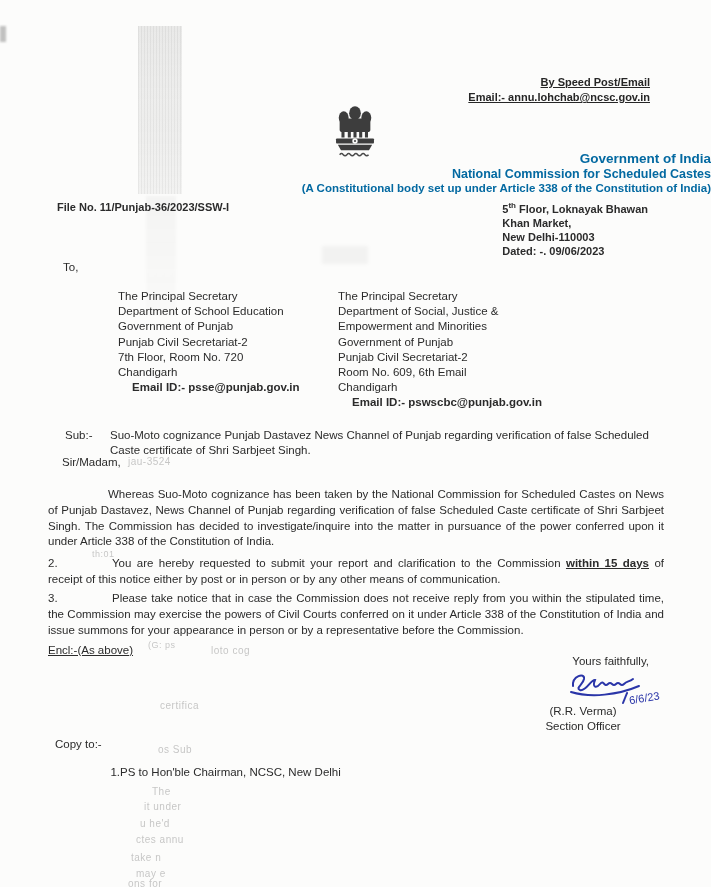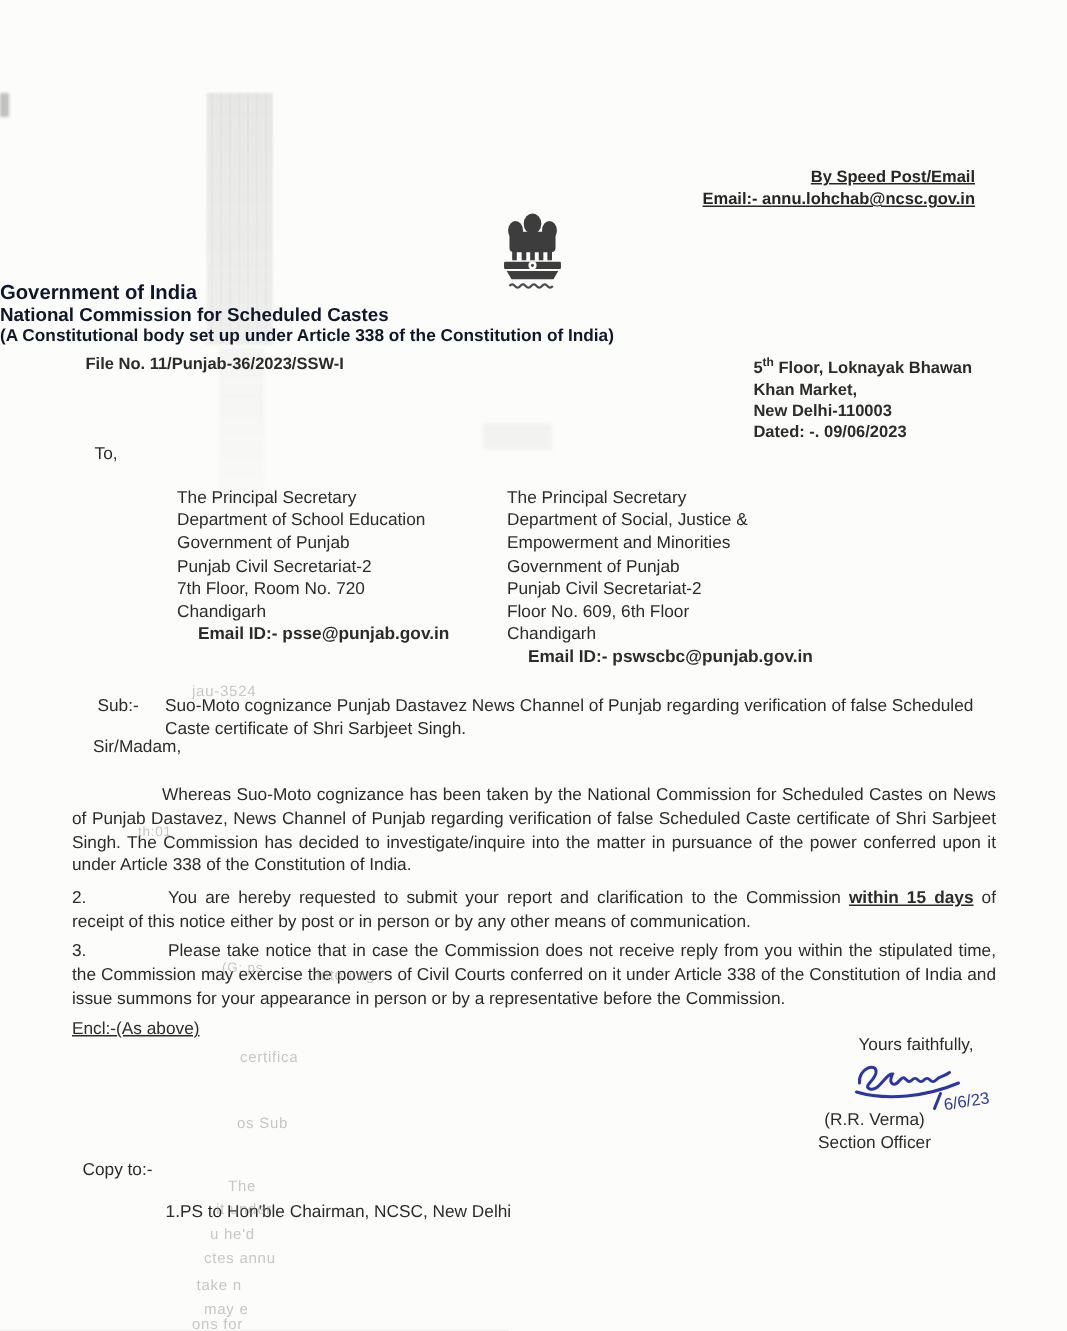--- a/index.html
+++ b/index.html
@@ -5,27 +5,27 @@
   html,body{margin:0;padding:0;background:#e8e8e6;}
   .page{
     position:relative;
     width:711px;height:887px;
     margin:0 auto;
     background:#fcfcfb;
     font-family:"Liberation Sans",sans-serif;
     color:#2b2b2b;
     overflow:hidden;
   }
-  .abs{position:absolute;margin-top:36px;}
+  .abs{position:absolute;}
   .b{font-weight:bold;}
   .u{text-decoration:underline;}
 
   .topright{top:75px;right:61px;font-size:11px;line-height:15px;font-weight:bold;text-align:right;color:#262626;}
   .emblem{top:105px;left:326px;width:58px;height:56px;}
-  .hdr{top:151px;left:0;right:0;text-align:left;color:#0f172a;}
+  .hdr{top:151px;left:0;right:0;text-align:right;color:#0369a1;}
   .hdr .govt{font-size:13.5px;font-weight:bold;}
   .hdr .comm{font-size:12.5px;font-weight:bold;margin-top:1px;}
   .hdr .const{font-size:11.5px;font-weight:bold;margin-top:1px;}
 
   .fileno{top:201px;left:57px;font-size:11px;font-weight:bold;}
   .origin{top:199px;right:63px;font-size:11px;font-weight:bold;line-height:14.2px;text-align:left;}
   .origin sup{font-size:8px;}
 
   .to{top:261px;left:63px;font-size:11.5px;}
   .addr{font-size:11.5px;line-height:15.2px;}
@@ -129,21 +129,21 @@
     <div class="email">Email ID:- psse@punjab.gov.in</div>
   </div>
 
   <div class="abs addr addr2">
     <div>
         <div>The Principal Secretary</div>
         <div>Department of Social, Justice &amp;</div>
         <div>Empowerment and Minorities</div>
         <div>Government of Punjab</div>
         <div>Punjab Civil Secretariat-2</div>
-        <div>Floor No. 609, 6th Floor</div>
+        <div>Room No. 609, 6th Email</div>
         <div>Chandigarh</div>
       </div>
     <div class="email">Email ID:- pswscbc@punjab.gov.in</div>
   </div>
 
   <div class="abs subj">
     <div class="lbl">Sub:-</div>
     <div class="txt">Suo-Moto  cognizance Punjab Dastavez News Channel of Punjab regarding verification of  false Scheduled Caste certificate of Shri Sarbjeet Singh.</div>
   </div>
 

